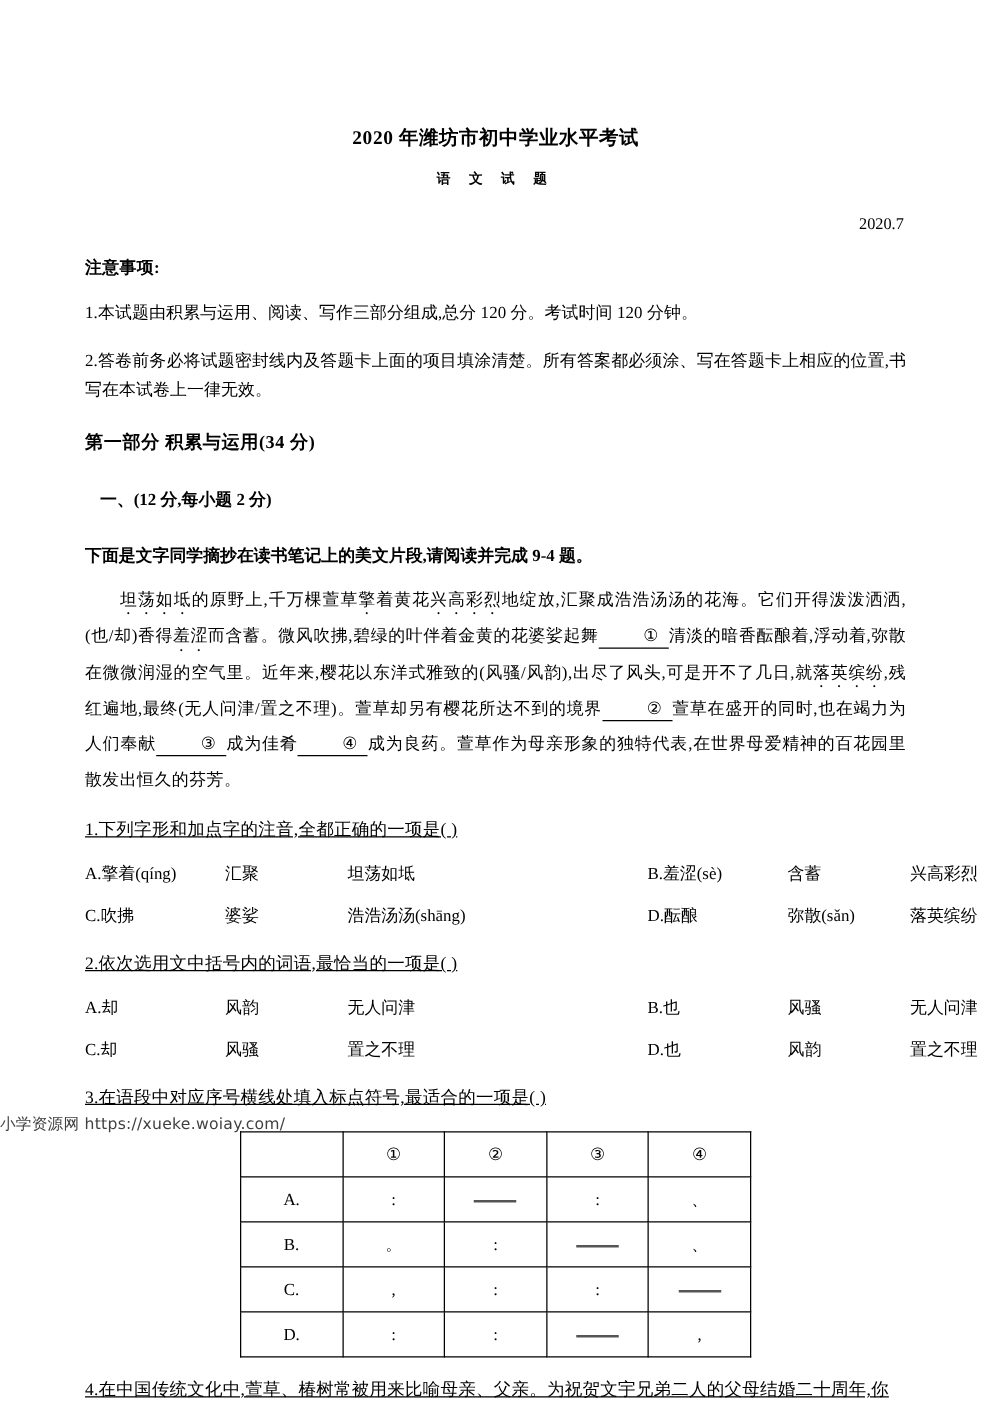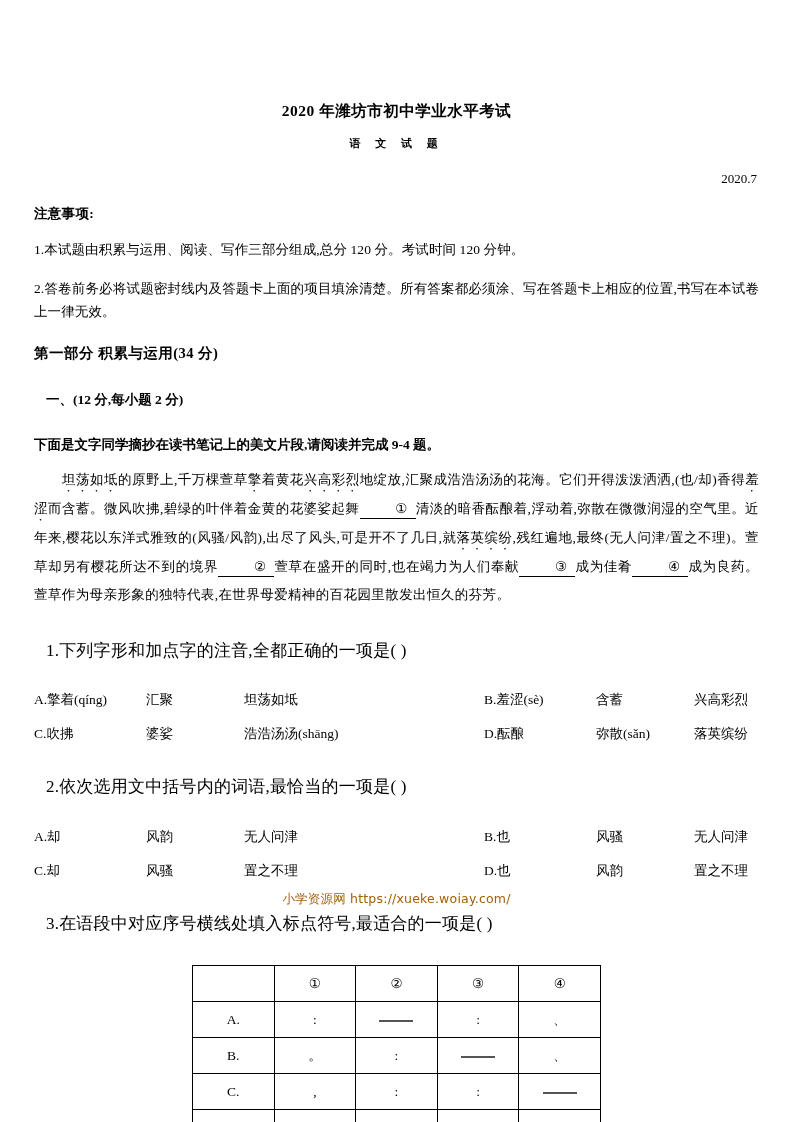--- a/index.html
+++ b/index.html
@@ -13,21 +13,21 @@
     font-family: "Liberation Serif", "DejaVu Serif", serif;
     color: #000000;
     position: relative;
     overflow: hidden;
   }
   .page {
     position: relative;
     width: 793px;
     height: 926px;
     box-sizing: border-box;
-    padding: 0 34px;
+    padding: 0 68px;
   }
 
   
   .doc-title {
     text-align: center;
     font-size: 15.5px;
     font-weight: bold;
     letter-spacing: 0.5px;
     margin: 0;
     padding-top: 100px;
@@ -109,25 +109,26 @@
     display: inline-block;
     min-width: 56px;
     text-align: center;
     border-bottom: 1px solid #000;
     line-height: 1.25;
     vertical-align: baseline;
   }
 
   
   .q-stem {
-    font-size: 17px;
-    margin: 12px;
+    font-size: 14px;
+    margin: 0;
     padding-top: 14px;
     line-height: 1.8;
     letter-spacing: 0.2px;
+    text-decoration: underline;
   }
   .opt-row {
     display: flex;
     font-size: 13.5px;
     padding-top: 11px;
     line-height: 1.7;
   }
   .opt-cell { flex: 0 0 auto; }
   .c-lbl  { width: 112px; }
   .c-mid  { width: 98px; }
@@ -160,23 +161,22 @@
     border-top: 2px solid #555;
     vertical-align: middle;
   }
 
   
   .watermark {
     position: absolute;
     left: 0;
     right: 0;
     bottom: 18px;
-    text-align: center;
     font-size: 12.5px;
-    color: #a16207;
+    color: #404040;
     font-family: "DejaVu Sans", "Liberation Sans", sans-serif;
     letter-spacing: 0.2px;
   }
 </style>
 </head>
 <body>
 
 <div class="page">
 
   <h1 class="doc-title">2020 年潍坊市初中学业水平考试</h1>

